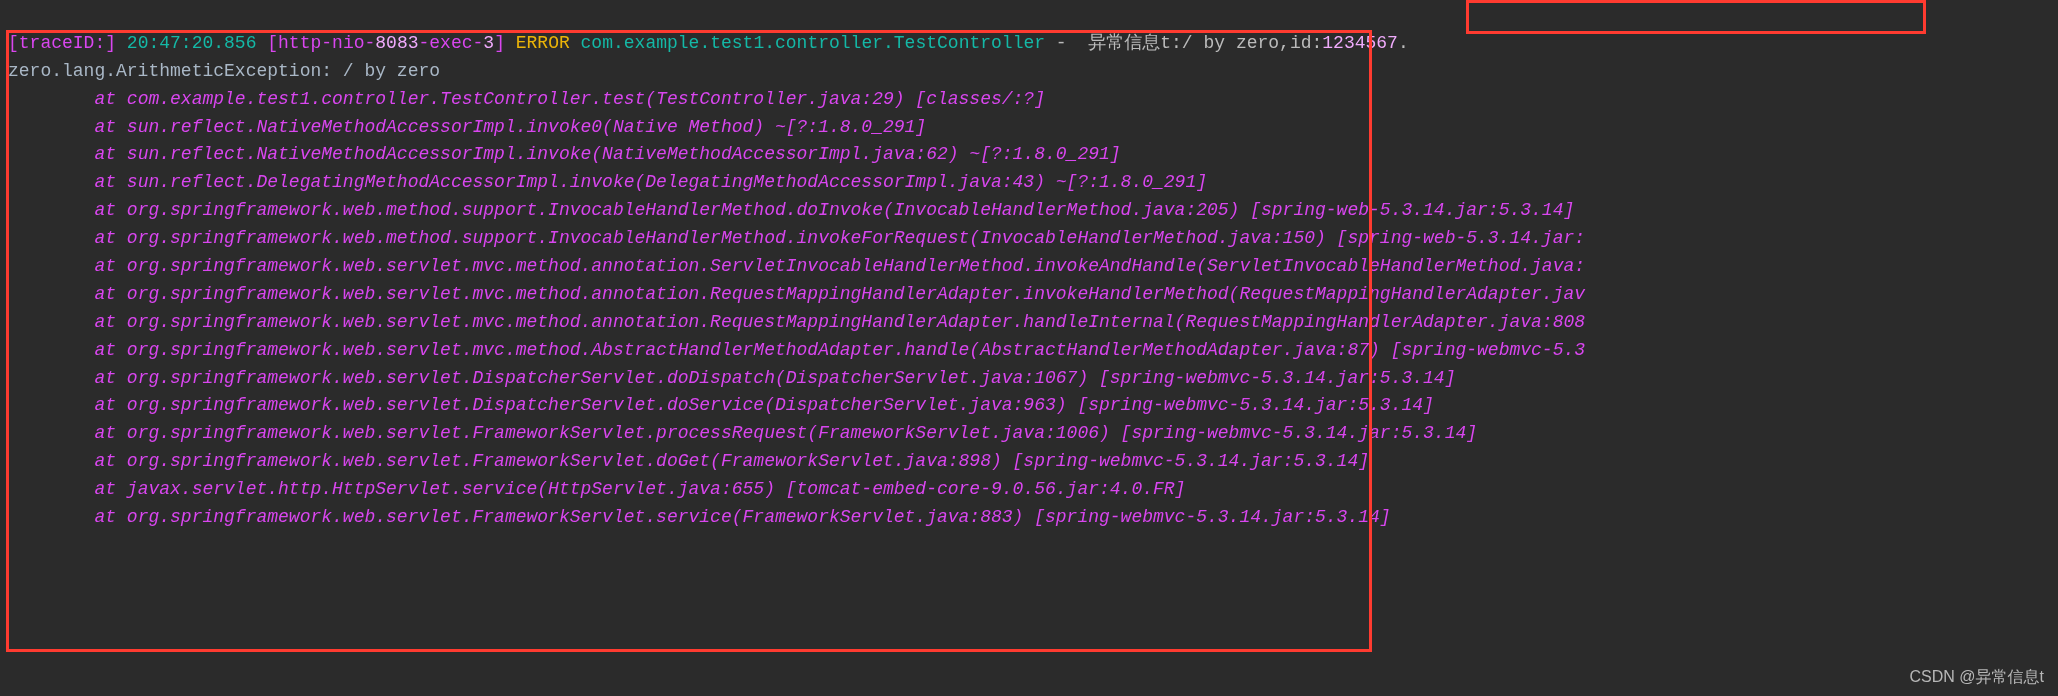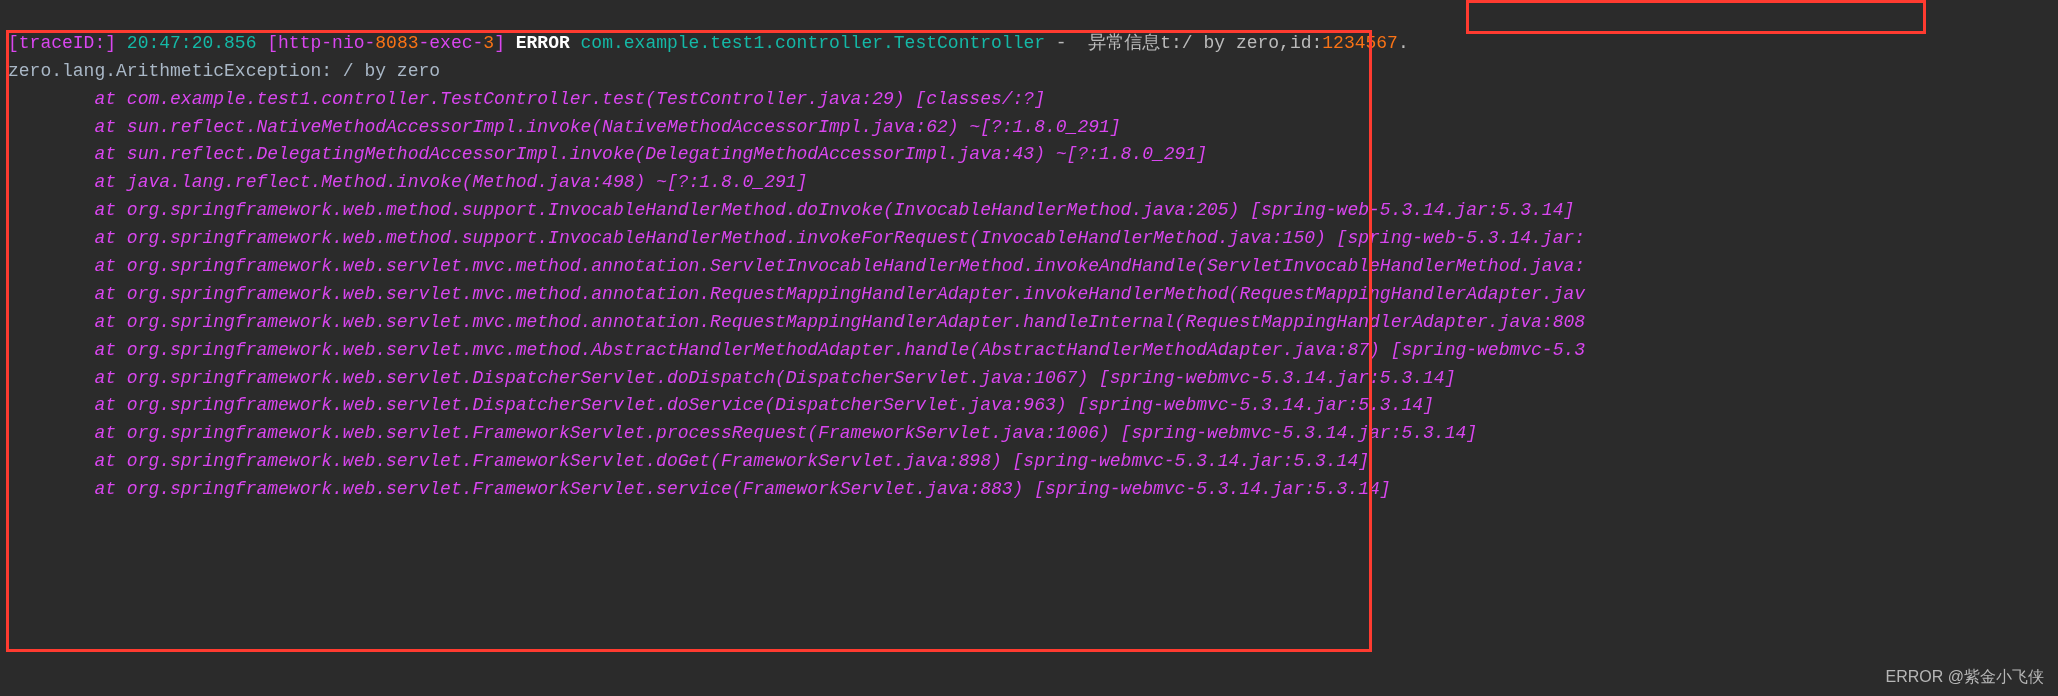--- a/index.html
+++ b/index.html
@@ -13,22 +13,22 @@
     overflow: hidden;
     width: 2058px;
     height: 696px;
     position: relative;
     padding: 2px 8px;
   }
   .line { white-space: pre; }
   .italic { font-style: italic; }
   .gray { color: #d946ef; }
   .yellow { color: #14b8a6; }
-  .blue { color: #f97316; }
-  .red-bold { color: #ffffff; font-weight: bold; }
+  .blue { color: #f0abfc; }
+  .red-bold { color: #eab308; font-weight: normal; }
   .white { color: #bbbbbb; }
   .exc { color: #a9b7c6; }
   .hl-box1 {
     position: absolute;
     border: 3px solid #ff3b30;
     pointer-events: none;
   }
   .hl-box2 {
     position: absolute;
     border: 3px solid #ff3b30;
@@ -48,32 +48,33 @@
 <body>
 
 <div class="line">
 <span class="gray">[traceID:]</span><span class="yellow"> 20:47:20.856 </span><span class="gray">[http-nio-</span><span class="blue">8083</span><span class="gray">-exec-</span><span class="blue">3</span><span class="gray">] </span><span class="red-bold">ERROR</span><span class="yellow"> com.example.test1.controller.TestController </span><span class="white">-  </span><span class="white">异常信息t:/ by zero,id:</span><span class="blue">1234567</span><span class="white">.</span>
 </div>
 
 <div class="line exc">zero.lang.ArithmeticException: / by zero</div>
 
 <div id="stack-container">
     <div class="line italic gray">	at com.example.test1.controller.TestController.test(TestController.java:29) [classes/:?]</div>
+    <div class="line italic gray">	at sun.reflect.NativeMethodAccessorImpl.invoke0(Native Method) ~[?:1.8.0_291]</div>
     <div class="line italic gray">	at sun.reflect.NativeMethodAccessorImpl.invoke(NativeMethodAccessorImpl.java:62) ~[?:1.8.0_291]</div>
     <div class="line italic gray">	at sun.reflect.DelegatingMethodAccessorImpl.invoke(DelegatingMethodAccessorImpl.java:43) ~[?:1.8.0_291]</div>
-    <div class="line italic gray">	at java.lang.reflect.Method.invoke(Method.java:498) ~[?:1.8.0_291]</div>
     <div class="line italic gray">	at org.springframework.web.method.support.InvocableHandlerMethod.doInvoke(InvocableHandlerMethod.java:205) [spring-web-5.3.14.jar:5.3.14]</div>
     <div class="line italic gray">	at org.springframework.web.method.support.InvocableHandlerMethod.invokeForRequest(InvocableHandlerMethod.java:150) [spring-web-5.3.14.jar:</div>
     <div class="line italic gray">	at org.springframework.web.servlet.mvc.method.annotation.ServletInvocableHandlerMethod.invokeAndHandle(ServletInvocableHandlerMethod.java:</div>
     <div class="line italic gray">	at org.springframework.web.servlet.mvc.method.annotation.RequestMappingHandlerAdapter.invokeHandlerMethod(RequestMappingHandlerAdapter.jav</div>
     <div class="line italic gray">	at org.springframework.web.servlet.mvc.method.annotation.RequestMappingHandlerAdapter.handleInternal(RequestMappingHandlerAdapter.java:808</div>
     <div class="line italic gray">	at org.springframework.web.servlet.mvc.method.AbstractHandlerMethodAdapter.handle(AbstractHandlerMethodAdapter.java:87) [spring-webmvc-5.3</div>
     <div class="line italic gray">	at org.springframework.web.servlet.DispatcherServlet.doDispatch(DispatcherServlet.java:1067) [spring-webmvc-5.3.14.jar:5.3.14]</div>
     <div class="line italic gray">	at org.springframework.web.servlet.DispatcherServlet.doService(DispatcherServlet.java:963) [spring-webmvc-5.3.14.jar:5.3.14]</div>
     <div class="line italic gray">	at org.springframework.web.servlet.FrameworkServlet.processRequest(FrameworkServlet.java:1006) [spring-webmvc-5.3.14.jar:5.3.14]</div>
     <div class="line italic gray">	at org.springframework.web.servlet.FrameworkServlet.doGet(FrameworkServlet.java:898) [spring-webmvc-5.3.14.jar:5.3.14]</div>
+    <div class="line italic gray">	at javax.servlet.http.HttpServlet.service(HttpServlet.java:655) [tomcat-embed-core-9.0.56.jar:4.0.FR]</div>
     <div class="line italic gray">	at org.springframework.web.servlet.FrameworkServlet.service(FrameworkServlet.java:883) [spring-webmvc-5.3.14.jar:5.3.14]</div>
   </div>
 
 <div class="hl-box1" style="left:6px;top:30px;width:1366px;height:622px;"></div>
 <div class="hl-box2" style="left:1466px;top:0px;width:460px;height:34px;"></div>
 
-<div class="watermark">ERROR @紫金小飞侠</div>
+<div class="watermark">CSDN @异常信息t</div>
 
 </body></html>

